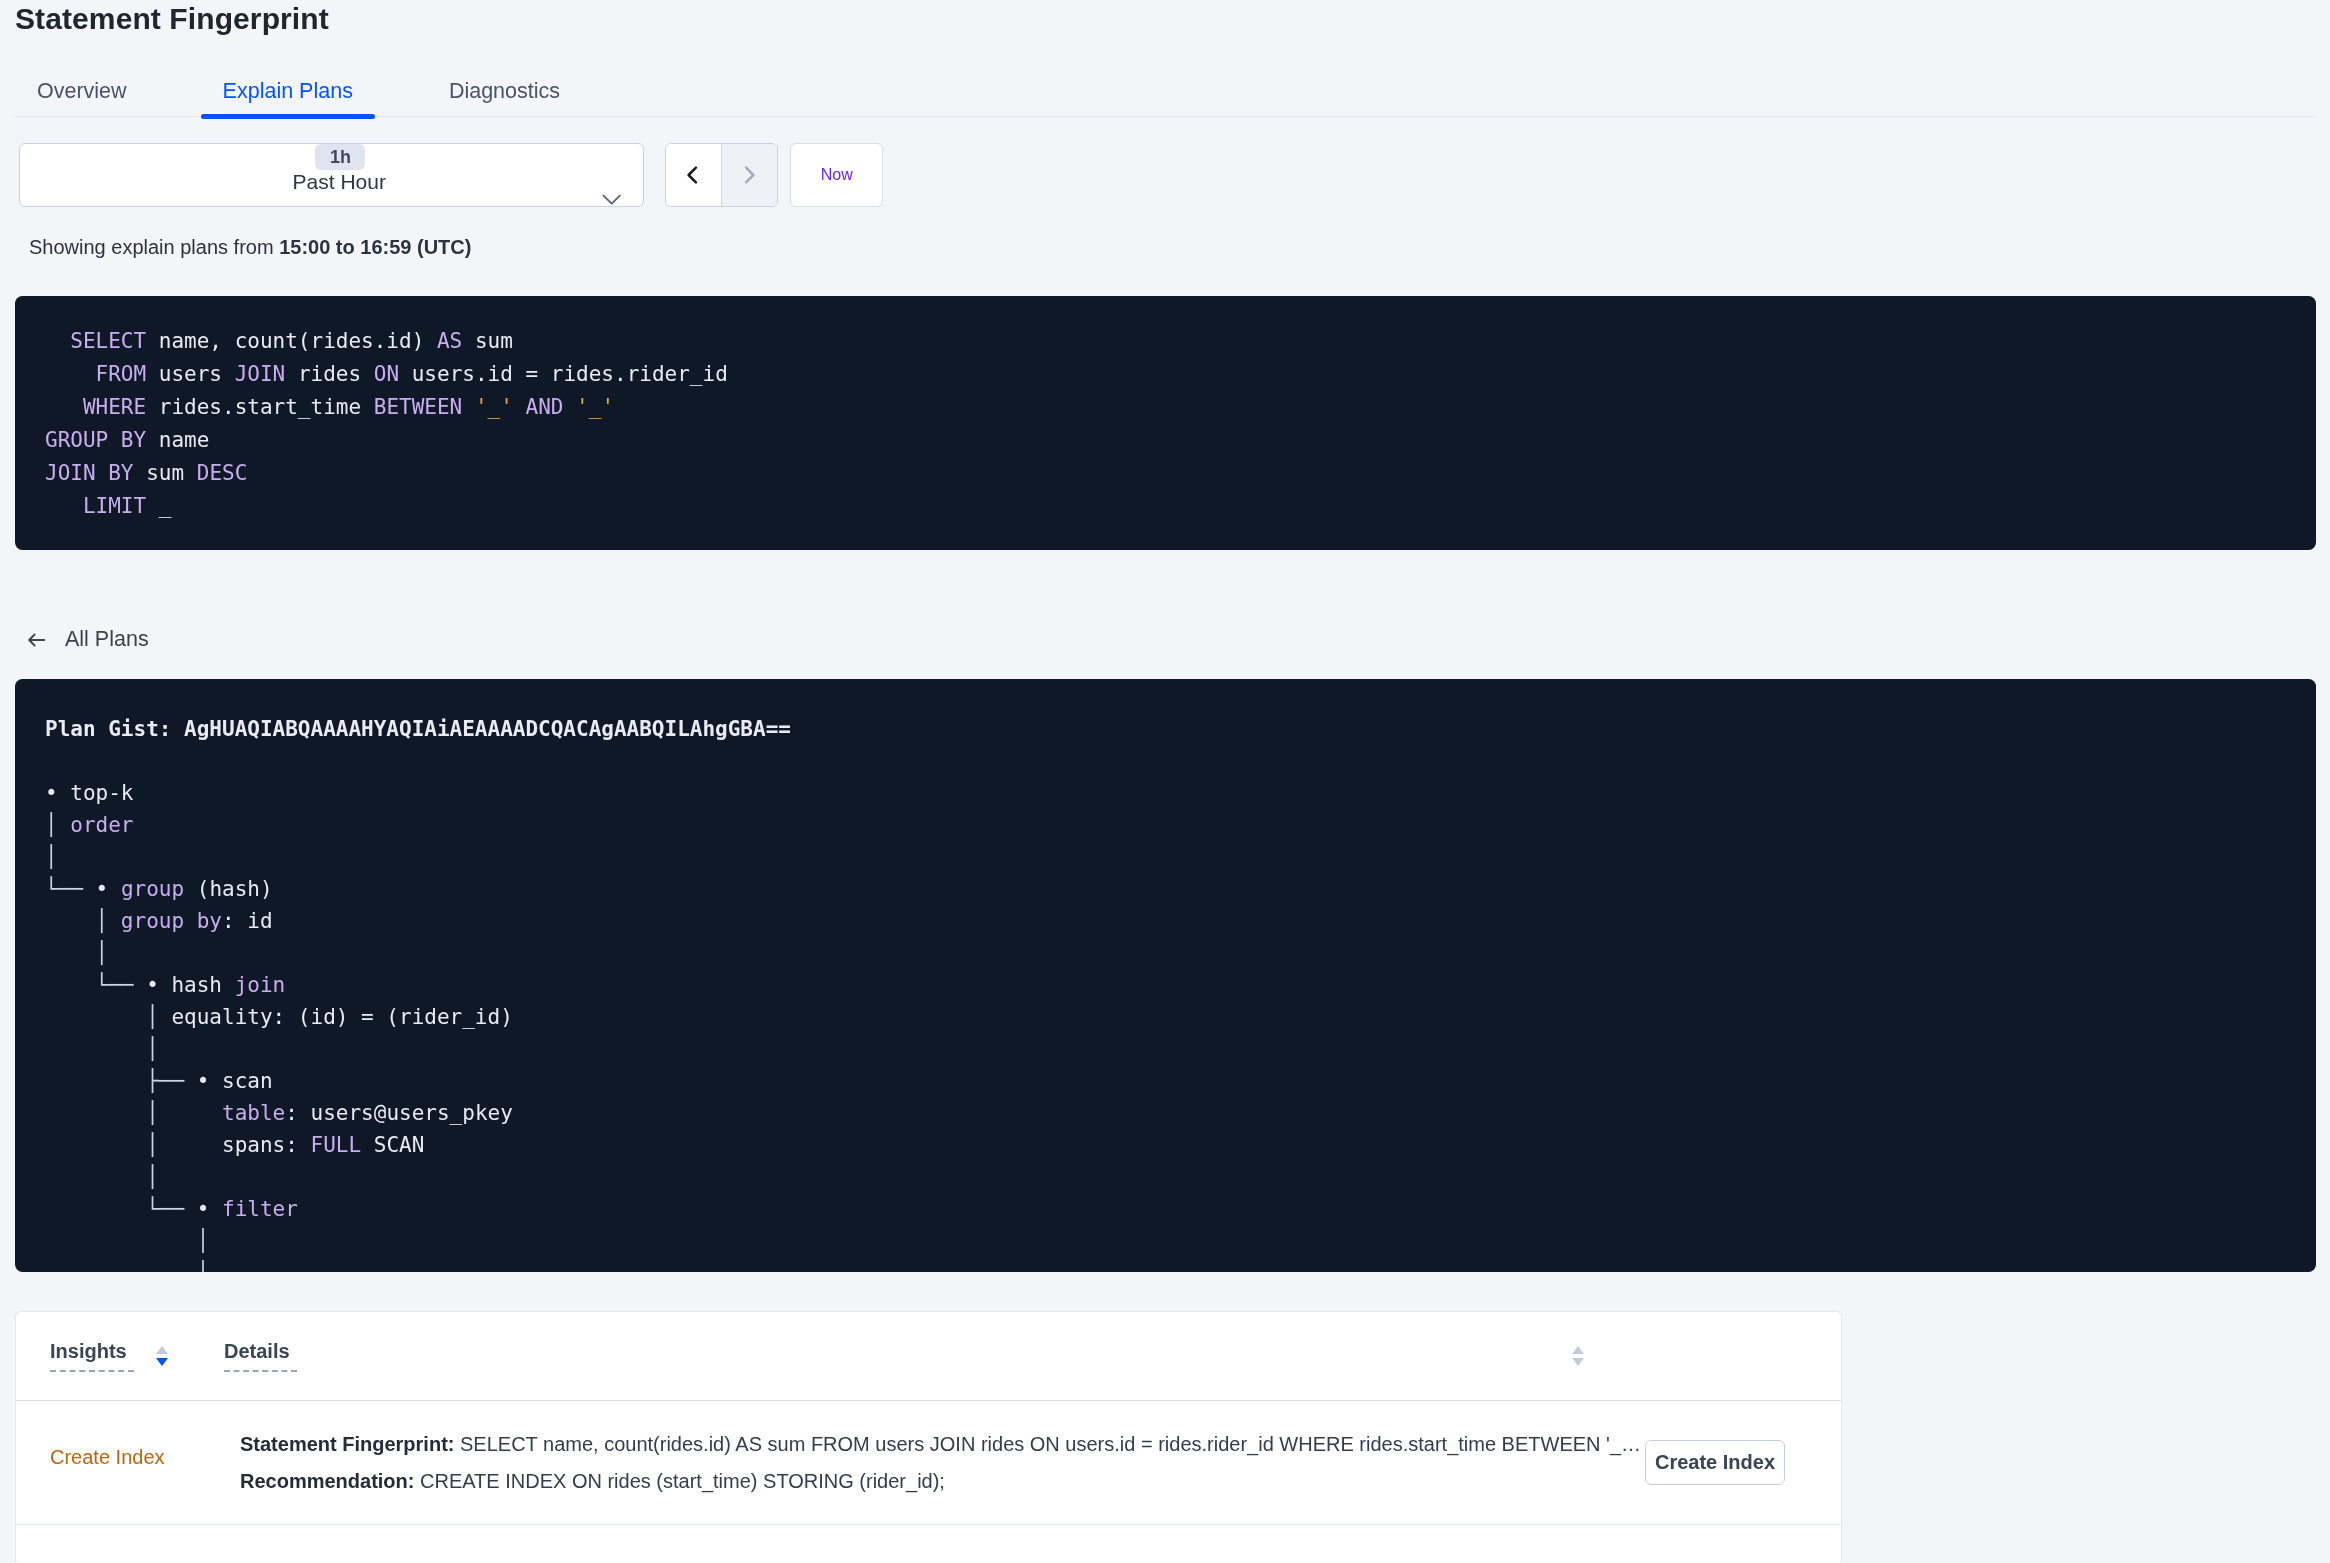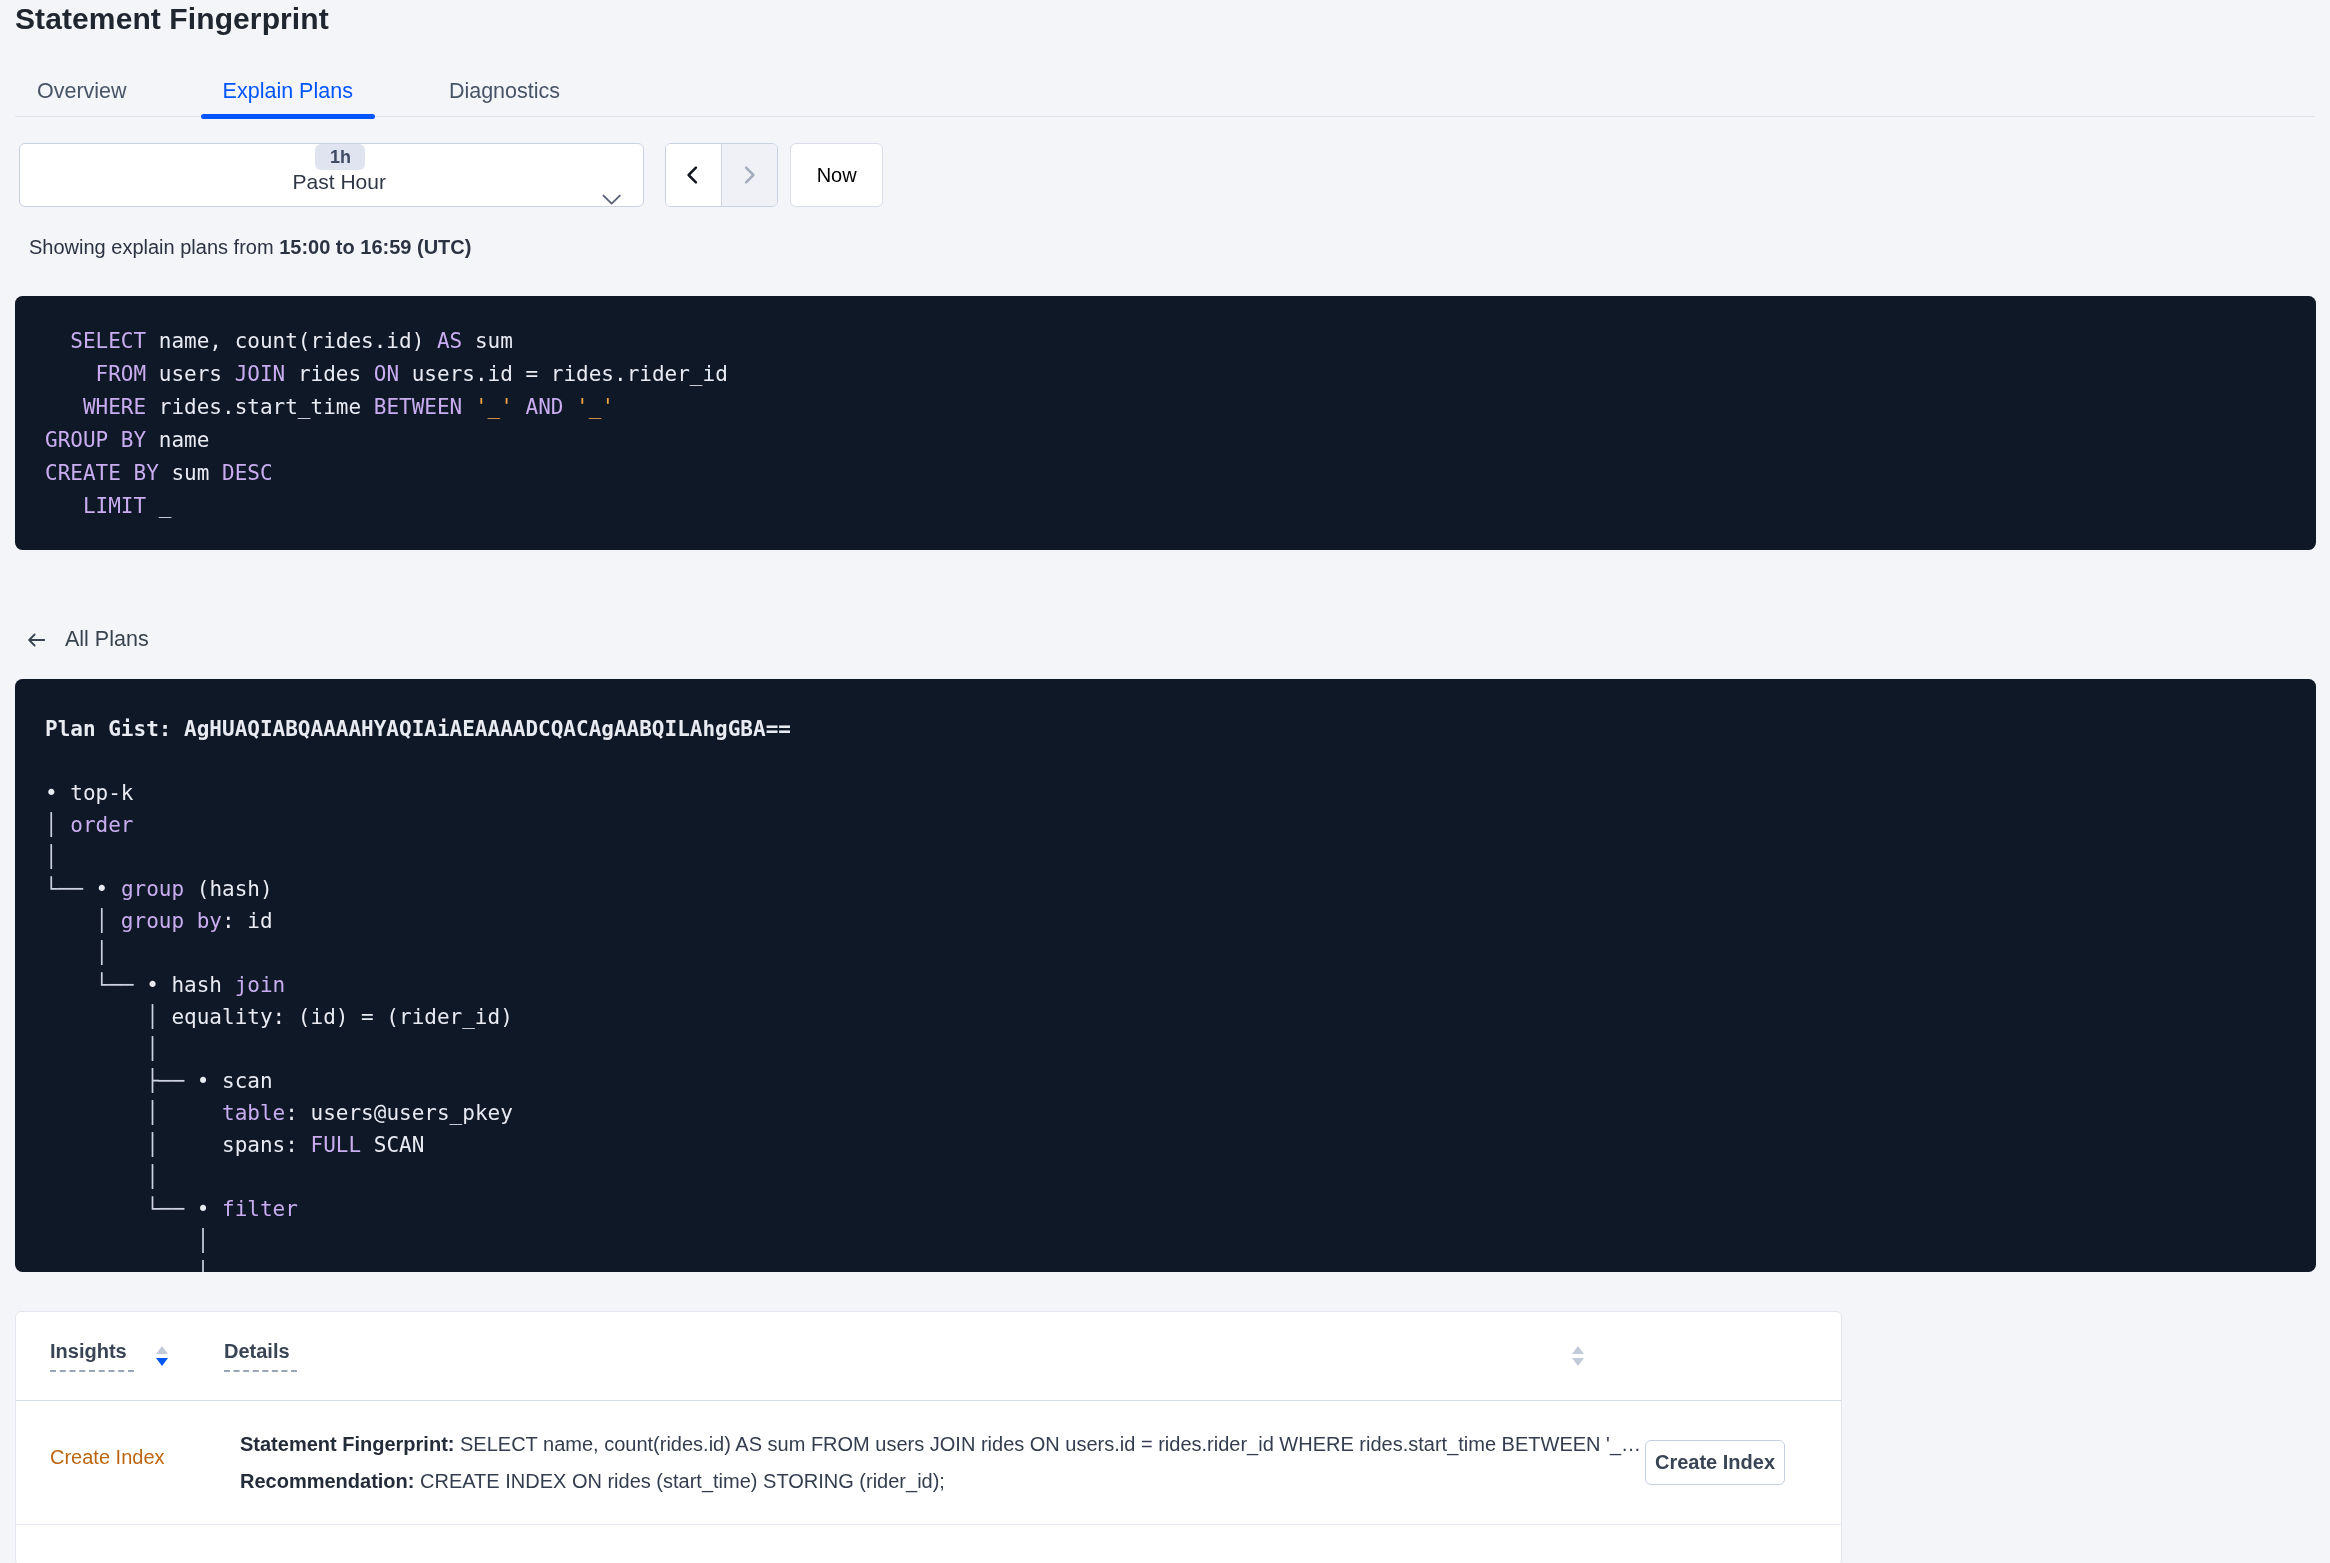--- a/index.html
+++ b/index.html
@@ -31,21 +31,21 @@
     display:flex;align-items:center;justify-content:center;
     font-size:18px;font-weight:700;color:#3f4a63;}
   .dd-label{margin-left:16.3px;font-size:21px;color:#2f3747;}
   .dd-caret{margin-left:auto;margin-right:21px;display:flex;}
   .btn-group{margin-left:21px;width:113px;box-sizing:border-box;display:flex;
     border:0.7px solid #c9d2e2;border-radius:6px;overflow:hidden;background:#fff;}
   .nav-btn{flex:1;border:none;background:#fff;display:flex;align-items:center;
     justify-content:center;cursor:pointer;padding:0;}
   .nav-btn.next{background:#eff1f6;border-left:0.7px solid #cdd4e2;cursor:default;}
   .now-btn{margin-left:12.6px;width:93px;background:#fff;border:0.7px solid #d8dde9;
-    border-radius:6px;font-size:20px;color:#000000;font-family:inherit;cursor:default;}
+    border-radius:6px;font-size:16px;color:#6d28d9;font-family:inherit;cursor:default;}
 
   .status{position:absolute;left:29px;top:236px;margin:0;font-size:20px;color:#2b3242;}
   .status strong{font-weight:700;}
 
   
   .panel{position:absolute;left:15px;width:2301px;box-sizing:border-box;
     background:#0f1827;border-radius:7.4px;overflow:hidden;}
   .sql-panel{top:296px;height:254px;padding:29px 30px;}
   .plan-panel{top:679px;height:593px;padding:34px 30px;}
   .mono{font-family:"DejaVu Sans Mono",monospace;color:#e9ebf3;}
@@ -123,21 +123,21 @@
     <button class="now-btn">Now</button>
   </div>
 
   <p class="status"><span>Showing explain plans from </span><strong>15:00 to 16:59 (UTC)</strong></p>
 
   <div class="panel sql-panel">
     <pre class="mono sql-pre"><span>  </span><span class="kw">SELECT</span><span> name, count(rides.id) </span><span class="kw">AS</span><span> sum</span>
 <span>    </span><span class="kw">FROM</span><span> users </span><span class="kw">JOIN</span><span> rides </span><span class="kw">ON</span><span> users.id = rides.rider_id</span>
 <span>   </span><span class="kw">WHERE</span><span> rides.start_time </span><span class="kw">BETWEEN</span><span> </span><span class="lit">'_'</span><span> </span><span class="kw">AND</span><span> </span><span class="lit">'_'</span>
 <span class="kw">GROUP BY</span><span> name</span>
-<span class="kw">CREATE BY</span><span> sum </span><span class="kw">DESC</span>
+<span class="kw">JOIN BY</span><span> sum </span><span class="kw">DESC</span>
 <span>   </span><span class="kw">LIMIT</span><span> _</span></pre>
   </div>
 
   <a class="back">
     <svg width="22" height="22" viewBox="0 0 32 32">
         <path d="M28 16 H6 M14 8 L6 16 L14 24" fill="none" stroke="#394250" stroke-width="2.6" stroke-linecap="round" stroke-linejoin="round"></path>
       </svg>
     <span>All Plans</span>
   </a>
 

